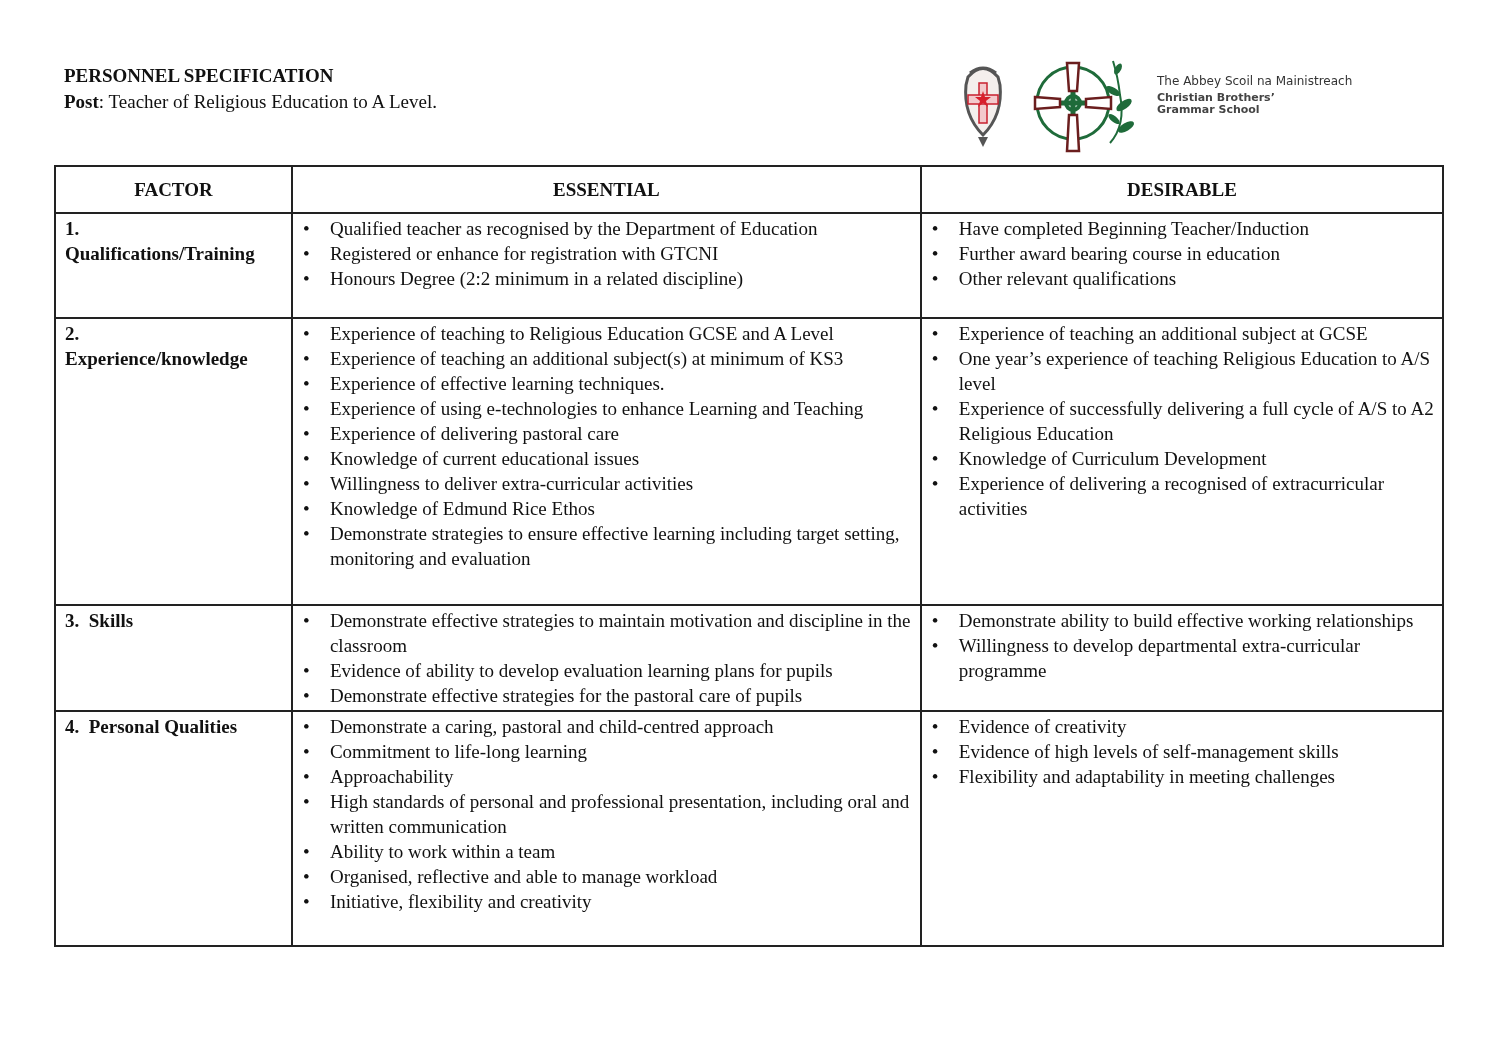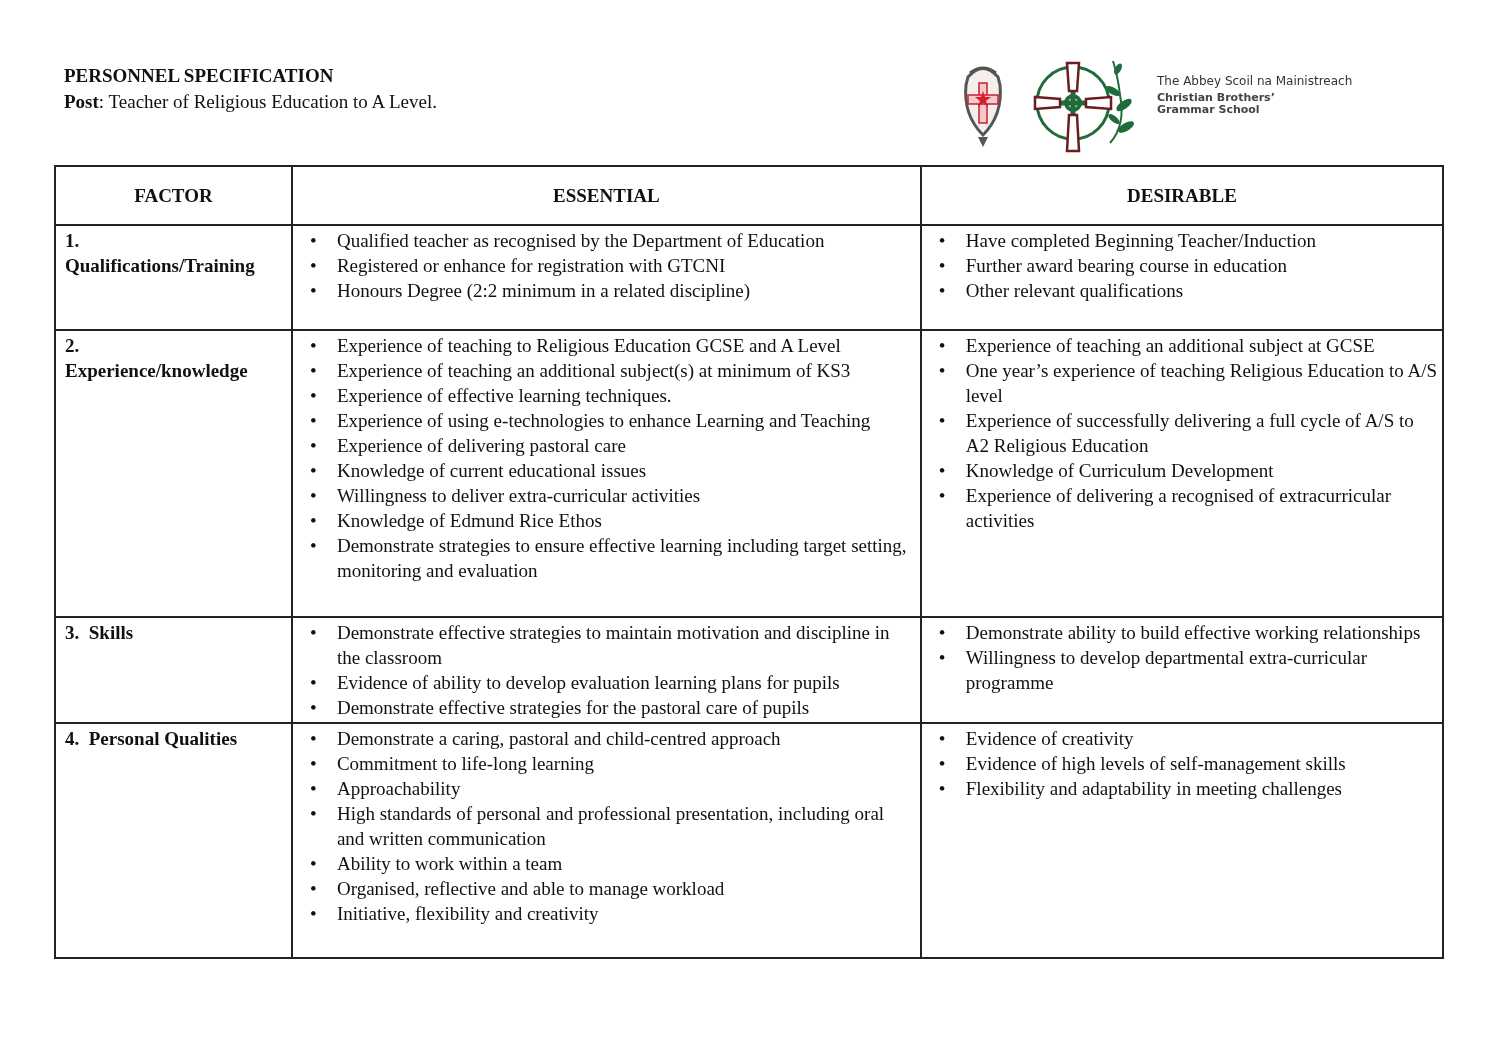--- a/index.html
+++ b/index.html
@@ -7,28 +7,28 @@
          font-family: "Liberation Serif", serif; color: #111; }
   .title { position: absolute; left: 64px; top: 64px; font-size: 19px; font-weight: bold; line-height: 24px; }
   .post { position: absolute; left: 64px; top: 90px; font-size: 19px; line-height: 24px; }
   .post b { font-weight: bold; }
   .logos { position: absolute; left: 948px; top: 55px; width: 480px; height: 100px; }
   .school { position: absolute; left: 1157px; top: 70px; font-family: "DejaVu Sans", sans-serif; color: #333; }
   .school .main { font-size: 12px; line-height: 22px; letter-spacing: 0px; }
   .school .sub { font-size: 11px; font-weight: bold; line-height: 12px; color: #444; }
   table { position: absolute; left: 54px; top: 165px; width: 1390px; border-collapse: collapse;
           font-size: 19px; line-height: 25px; }
-  td, th { border: 2px solid #222; vertical-align: top; padding: 16px; }
+  td, th { border: 2px solid #222; vertical-align: top; padding: 10px; }
   th { font-weight: bold; text-align: center; height: 25px; line-height: 25px; }
   col.c1 { width: 237px; } col.c2 { width: 630px; } col.c3 { width: 523px; }
   td.factor { font-weight: bold; padding: 2px 8px 0 9px; }
   ul { margin: 0; padding: 0 0 0 34px; list-style: none; }
   li { position: relative; }
   li::before { content: "\2022"; position: absolute; left: -27px; top: 0; font-size: 19px; }
-  td.list { padding: 2px 4px 0 10px; margin-left: 28px; }
+  td.list { padding: 2px 4px 0 3px; margin-left: 28px; }
   .r1 td { height: 101px; }
   .r2 td { height: 283px; }
   .r3 td { height: 102px; }
   .r4 td { height: 231px; }
 </style>
 </head>
 <body>
 
 <div class="title">PERSONNEL SPECIFICATION</div>
 <div class="post"><b>Post</b><span>:  Teacher of Religious Education to A Level.</span></div>

